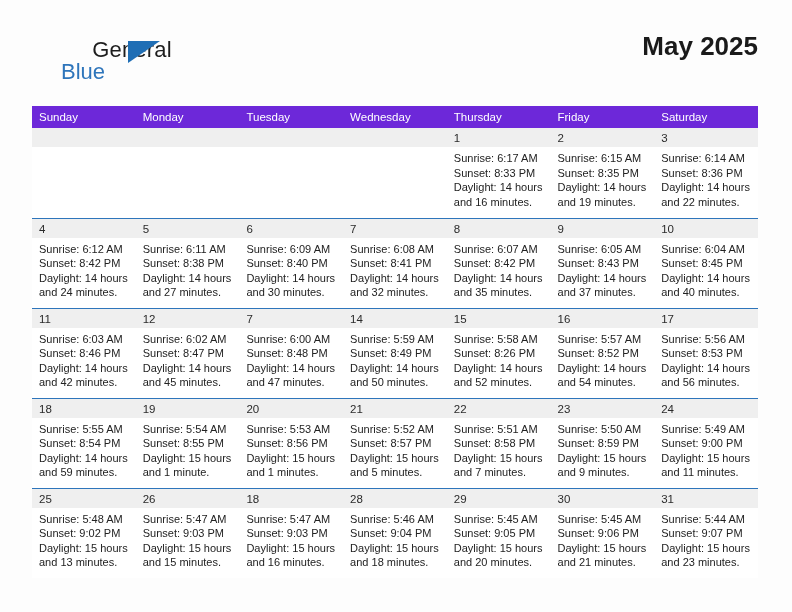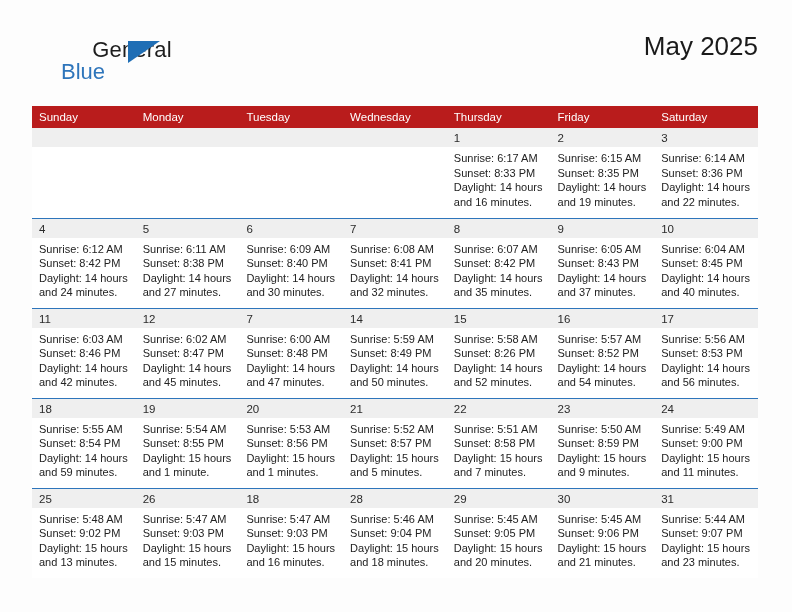--- a/index.html
+++ b/index.html
@@ -65,42 +65,42 @@
   .title-wrap {
     position: absolute;
     right: 0;
     top: 0;
     text-align: right;
   }
   .cal-title {
     font-size: 26px;
     color: #1a1a1a;
     line-height: 32px;
-    font-weight: normal;
+    font-weight: bold;
     margin: 0;
   }
   .cal-subtitle {
     font-size: 14.5px;
     color: #1a1a1a;
     line-height: 22px;
     margin: 6px 0 0 0;
     font-weight: normal;
   }
 
   
   .cal {
     position: absolute;
     left: 32px;
     top: 106px;
     width: 726px;
     border-collapse: collapse;
     table-layout: fixed;
   }
   .cal th {
-    background: #b91c1c;
+    background: #6d28d9;
     color: #ffffff;
     font-size: 11.5px;
     font-weight: normal;
     text-align: left;
     padding: 5px 0 5px 7px;
     height: 20px;
     box-sizing: border-box;
   }
   .cal td {
     vertical-align: top;

